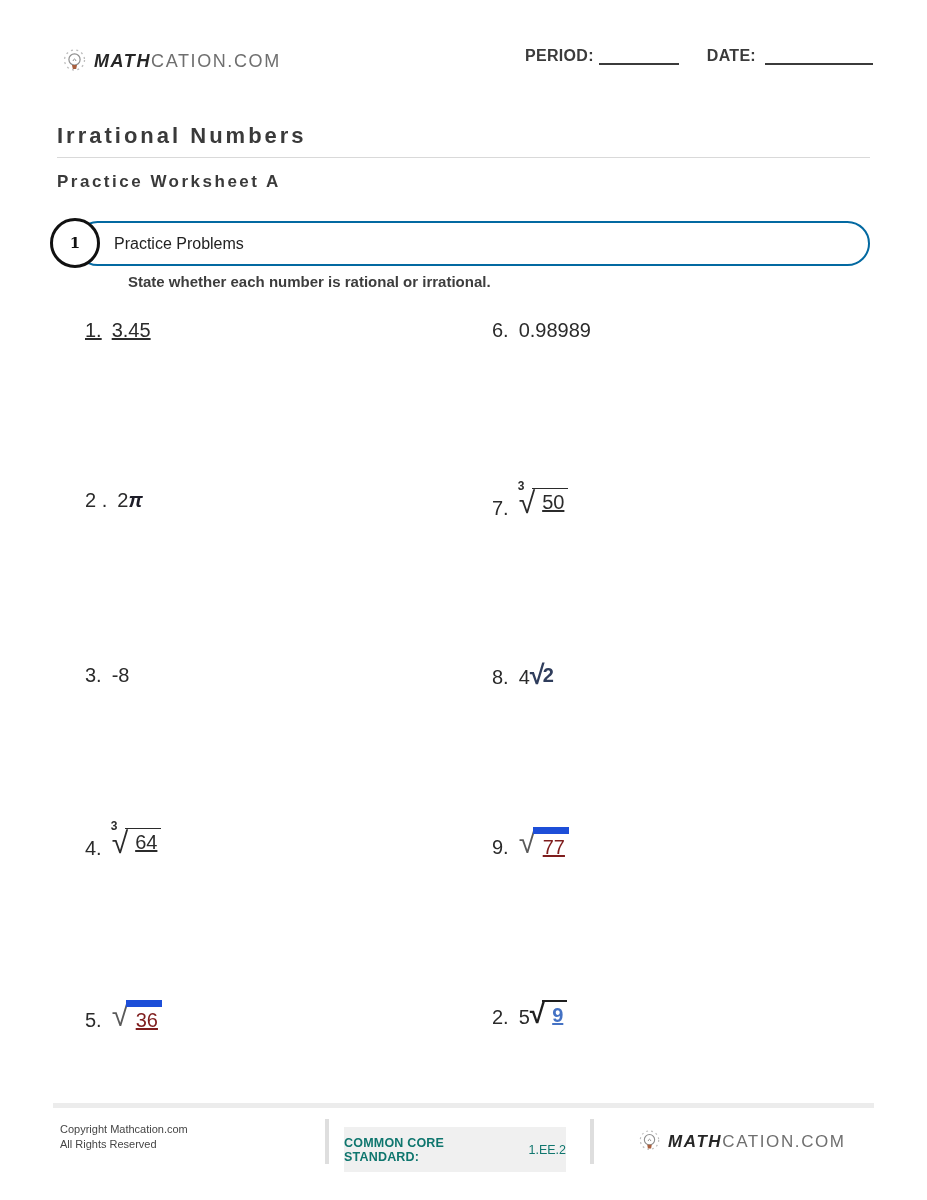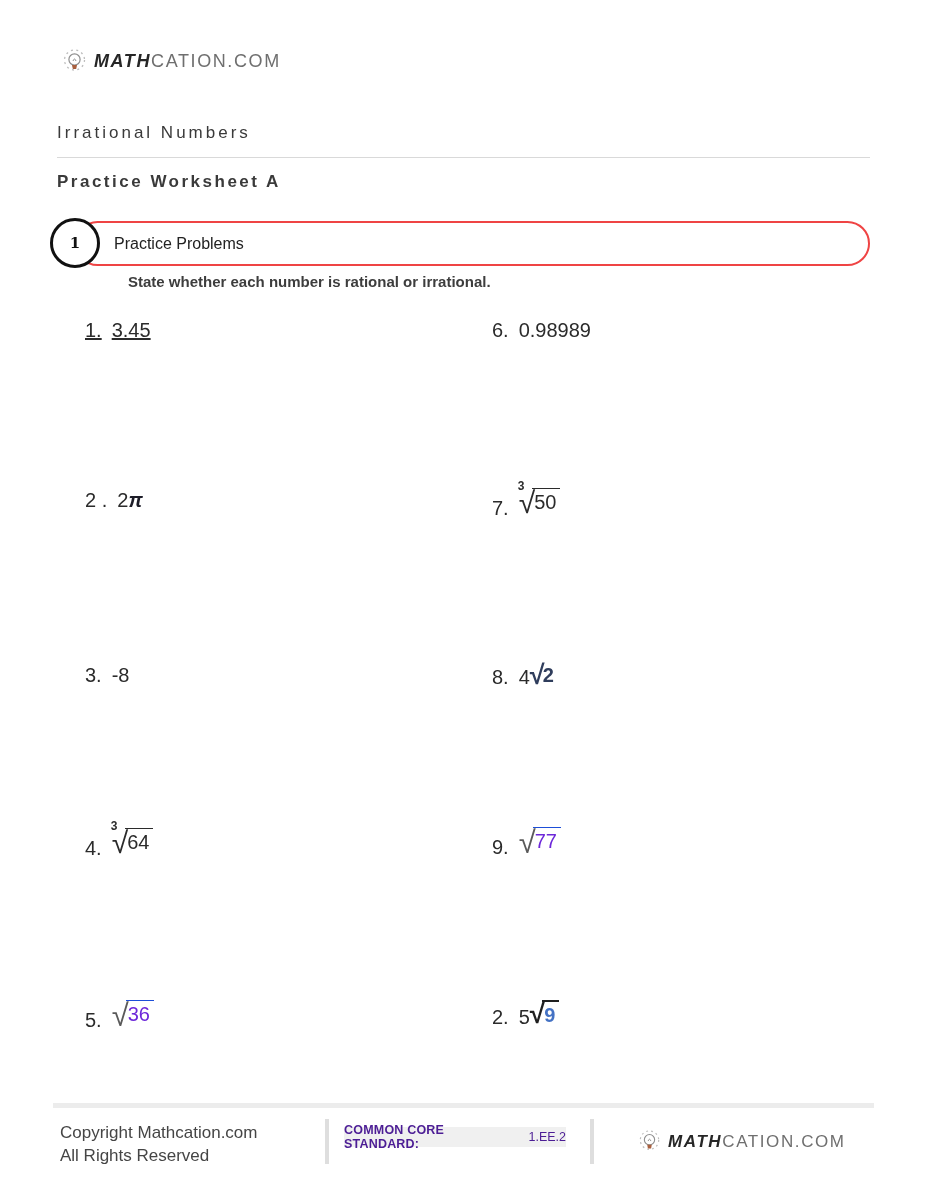--- a/index.html
+++ b/index.html
@@ -18,57 +18,57 @@
   .frow { display:flex; align-items:flex-end; height:26px; }
   .frow.second { margin-top:7px; }
   .flabel { font-weight:700; letter-spacing:0.3px; white-space:nowrap; }
   .fline { display:inline-block; border-bottom:2px solid #3b3b3b; height:20px; }
   .name-line { width:276px; margin-left:8px; }
   .period-line { width:80px; margin-left:5px; }
   .datel { margin-left:28px; }
   .date-line { width:108px; margin-left:9px; }
 
   
-  .title { position:absolute; left:57px; top:123px; font-size:17px; font-weight:400; letter-spacing:3px; color:#3a3a3a; }
+  .title { position:absolute; left:57px; top:123px; font-size:22px; font-weight:700; letter-spacing:3px; color:#3a3a3a; }
   .rule { position:absolute; left:57px; top:157px; width:813px; height:1px; background:#d9d9d9; }
   .subtitle { position:absolute; left:57px; top:172px; font-size:17px; font-weight:700; letter-spacing:2.5px; color:#3a3a3a; }
 
   
-  .section-pill { position:absolute; left:75px; top:221px; width:795px; height:45px; border:2px solid #ef4444; border-radius:23px; background:#fff; display:flex; align-items:center; }
+  .section-pill { position:absolute; left:75px; top:221px; width:795px; height:45px; border:2px solid #0369a1; border-radius:23px; background:#fff; display:flex; align-items:center; }
   .pill-label { margin-left:37px; font-size:16px; color:#222; }
   .badge { position:absolute; left:50px; top:218px; width:50px; height:50px; border:3px solid #111; border-radius:50%; background:#fff; display:flex; align-items:center; justify-content:center; }
   .badge span { font-family:"DejaVu Serif", serif; font-weight:700; font-size:15px; color:#111; }
   .instruction { position:absolute; left:100px; top:273px; font-size:15px; font-weight:700; color:#3d3d3d;margin-left:28px; }
 
   
   .prob { position:absolute; font-size:20px; color:#2b2b2b; white-space:nowrap; }
   .pnum { margin-right:10px; }
   .pi { font-weight:700; font-style:italic; color:#1c1c28; }
 
   .radical { position:relative; display:inline-flex; align-items:flex-start; }
   .idx { position:absolute; left:-1px; top:-9px; font-size:12px; font-weight:700; color:#2b2b2b; }
   .sign { font-size:30px; line-height:1; font-weight:400; color:#2b2b2b; }
-  .rad { display:inline-block; border-top:1.6px solid #2b2b2b; margin-left:-3px; padding:2px 4px 0 2px; line-height:1.1; }
+  .rad { display:inline-block; border-top:1.6px solid #2b2b2b; margin-left:-3px; padding:2px 4px 0 10px; line-height:1.1;text-decoration:underline; }
 
   .light .sign { color:#5a5a5a; font-size:31px; }
-  .light .rad { border-top:1px solid #1d4ed8; color:#6d28d9; }
+  .light .rad { border-top:7px solid #1d4ed8; color:#7f1d1d; }
 
   .boldrad .sign { font-weight:700; color:#2f3d5c; font-size:27px; }
   .boldrad .rad-noline { display:inline-block; font-weight:700; color:#2f3d5c; margin-left:-2px; padding-top:2px; line-height:1.1; }
 
   .boldrad2 .sign { font-weight:700; color:#1f1f1f; font-size:28px; }
   .boldrad2 .rad { border-top:2px solid #1f1f1f; font-weight:700; color:#4472c4; }
 
   
   .footer-band { position:absolute; left:53px; top:1103px; width:821px; height:5px; background:#ececec; }
-  .copyright { position:absolute; left:60px; top:1122px; font-size:17px; color:#454545; line-height:1.35; }
+  .copyright { position:absolute; left:60px; top:1122px; font-size:11px; color:#454545; line-height:1.35; }
   .vdiv { position:absolute; top:1119px; width:4px; height:45px; background:#dedede; }
   .vdiv.d1 { left:325px; }
   .vdiv.d2 { left:590px; }
-  .std-box { position:absolute; left:344px; top:1127px; width:222px; height:20px; background:#f0f0f0; display:flex; align-items:center; justify-content:center; gap:8px; font-size:12.5px; color:#4c1d95; }
+  .std-box { position:absolute; left:344px; top:1127px; width:222px; height:45px; background:#f0f0f0; display:flex; align-items:center; justify-content:center; gap:8px; font-size:12.5px; color:#0f766e; }
   .std-box .lbl { font-weight:700; letter-spacing:0.2px; }
   .logo-bottom { position:absolute; left:638px; top:1129px; display:flex; align-items:center; gap:7px; }
   .logo-bottom .brand-text { font-size:17px; }
 </style>
 </head>
 <body>
 
 <div class="page">
 
   <div class="logo">
@@ -77,20 +77,26 @@
         <circle cx="12.5" cy="12" r="10" fill="none" stroke="#bdbdbd" stroke-width="1.3" stroke-dasharray="2 3.4"></circle>
         <circle cx="12.5" cy="11.5" r="5.6" fill="#ffffff" stroke="#8f8f8f" stroke-width="1.2"></circle>
         <path d="M11 13 q1.5 -4 3 0" fill="none" stroke="#8f8f8f" stroke-width="1"></path>
         <path d="M10 17 h5 l-0.8 4 h-3.4 z" fill="#a9603f"></path>
       </svg>
     </span>
     <span class="brand-text"><b>MATH</b><span class="lt">CATION.COM</span></span>
   </div>
 
   <div class="fields">
+    <div class="frow second">
+      <span class="flabel">PERIOD:</span>
+      <span class="fline period-line"></span>
+      <span class="flabel datel">DATE:</span>
+      <span class="fline date-line"></span>
+    </div>
   </div>
 
   <h1 class="title">Irrational Numbers</h1>
   <div class="rule"></div>
   <h2 class="subtitle">Practice Worksheet A</h2>
 
   <div class="section-pill">
     <span class="pill-label">Practice Problems</span>
   </div>
   <div class="badge">

